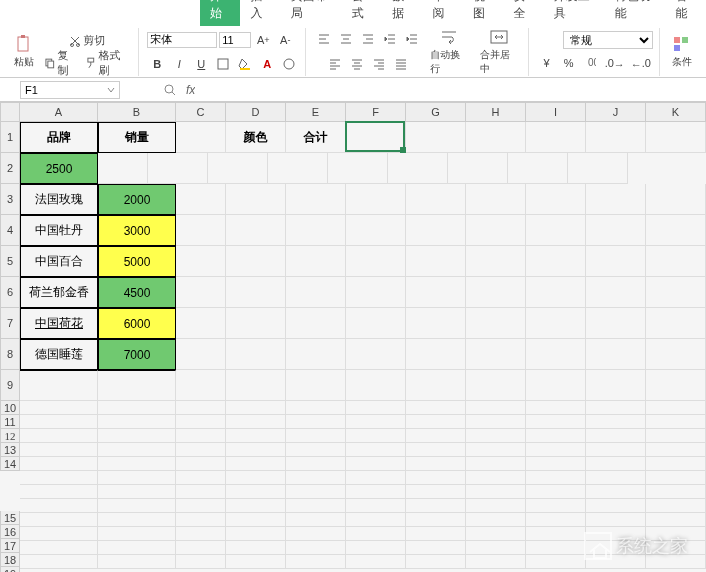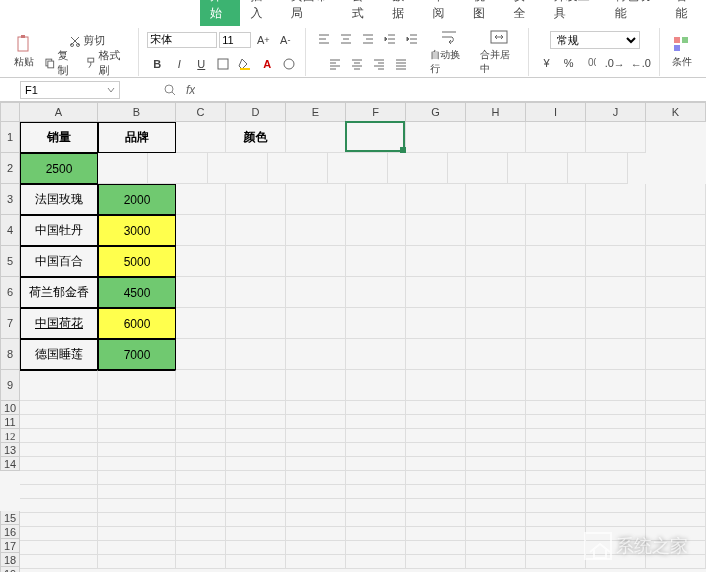--- a/index.html
+++ b/index.html
@@ -271,21 +271,21 @@
           <svg width="20" height="18" viewBox="0 0 20 18">
             <rect x="2" y="3" width="16" height="12" fill="none" stroke="#666"></rect>
             <path d="M6 9 h8 M6 9 l2-2 M6 9 l2 2 M14 9 l-2-2 M14 9 l-2 2" stroke="#666" fill="none"></path>
           </svg>
         </span>
       <span>合并居中</span>
     </div>
   </div>
 
   <div class="ribbon-group">
-    <div class="r-col" style="gap:4px;align-items:center">
+    <div class="r-col" style="gap:4px;align-items:flex-end">
       <select class="font-sel" style="width:90px"><option>常规</option></select>
       <div class="r-row">
         <span class="r-btn">¥</span>
         <span class="r-btn">%</span>
         <span class="r-btn">
             <svg width="10" height="10" viewBox="0 0 10 10">
               <text x="2" y="8" font-size="10" fill="#666">000</text>
             </svg>
           </span>
         <span class="r-btn">.0→</span>
@@ -362,24 +362,25 @@
       <div class="row-h" style="height: 14px; margin-top: 40px;">15</div>
       <div class="row-h" style="height: 14px;">16</div>
       <div class="row-h" style="height: 14px;">17</div>
       <div class="row-h" style="height: 14px;">18</div>
       <div class="row-h" style="height: 14px;">19</div>
       <div class="row-h" style="height: 14px;">20</div>
       <div class="row-h" style="height: 14px;">21</div>
     </div>
   <div class="grid-body" id="grid-body">
       <div class="grid-row">
+        <div class="cell thick bold" style="width: 78px; height: 31px;">品牌</div>
         <div class="cell thick bold" style="width: 78px; height: 31px;">销量</div>
-        <div class="cell thick bold" style="width: 78px; height: 31px;">品牌</div>
         <div class="cell" style="width: 50px; height: 31px;"></div>
         <div class="cell bold" style="width: 60px; height: 31px;">颜色</div>
+        <div class="cell bold" style="width: 60px; height: 31px;">合计</div>
         <div class="cell" style="width: 60px; height: 31px;"></div>
         <div class="cell" style="width: 60px; height: 31px;"></div>
         <div class="cell" style="width: 60px; height: 31px;"></div>
         <div class="cell" style="width: 60px; height: 31px;"></div>
         <div class="cell" style="width: 60px; height: 31px;"></div>
         <div class="cell" style="width: 60px; height: 31px;"></div>
       </div>
       <div class="grid-row">
         <div class="cell thick green" style="width: 78px; height: 31px;">2500</div>
         <div class="cell" style="width: 50px; height: 31px;"></div>

